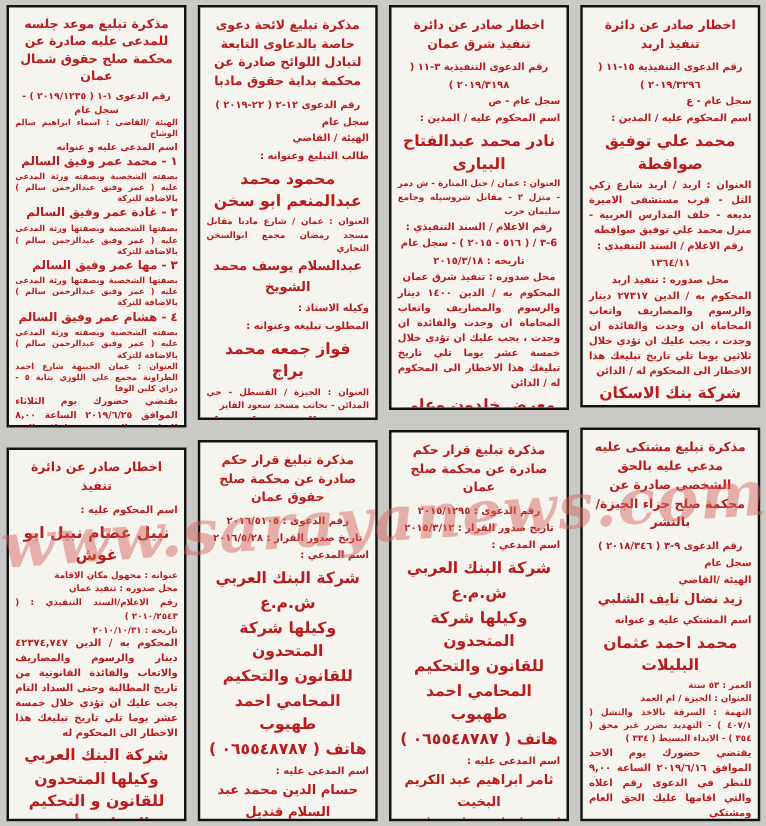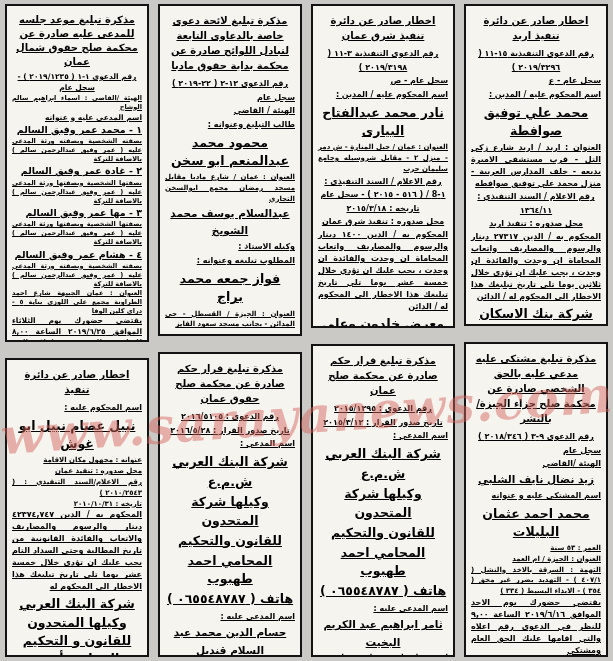--- a/index.html
+++ b/index.html
@@ -16,22 +16,21 @@
   .grid{
     position:absolute;top:4px;bottom:4px;left:5px;right:5px;
     display:grid;grid-template-columns:repeat(4,1fr);column-gap:9px;
   }
   .col{display:flex;flex-direction:column;gap:16px;height:653px;}
   .notice{
     background:#f6f4ef;
     border:2px solid #131313;
     padding:5px 5px;
     overflow:hidden;
-    color:#000000;
-    text-decoration:underline;
+    color:#b91c1c;
   }
   .col1 .top{height:308px;flex:none;}
   .col2 .top{height:310px;flex:none;}
   .col3 .top{height:318px;flex:none;}
   .col4 .top{height:324px;flex:none;}
   .bottom{flex:1 1 auto;}
   .ln{font-weight:700;}
   .header{font-size:10px;line-height:1.5;text-align:center;margin:2px 0 4px;}
   .meta{font-size:8px;line-height:1.7;text-align:center;}
   .metac{font-size:8px;line-height:1.7;text-align:right;}
@@ -94,21 +93,21 @@
 
     <section class="col col2">
       <article class="notice top">
           <div class="ln header">اخطار صادر عن دائرة تنفيذ شرق عمان</div>
           <div class="ln meta">رقم الدعوى التنفيذية ٣-١١ ( ٢٠١٩/٣١٩٨ )</div>
           <div class="ln metac">سجل عام - ص</div>
           <div class="ln label">اسم المحكوم عليه / المدين :</div>
           <div class="ln namexl">نادر محمد عبدالفتاح البيارى</div>
           <div class="ln small">العنوان : عمان / جبل المنارة - ش دمر - منزل ٢ - مقابل شروسيله وجامع سليمان حرب</div>
           <div class="ln meta">رقم الاعلام / السند التنفيذي :</div>
-          <div class="ln meta">١-8 / ( ٥١٦ - ٢٠١٥ ) - سجل عام</div>
+          <div class="ln meta">6-٣ / ( ٥١٦ - ٢٠١٥ ) - سجل عام</div>
           <div class="ln meta">تاريخه : ٢٠١٥/٣/١٨</div>
           <div class="ln meta">محل صدوره : تنفيذ شرق عمان</div>
           <div class="ln body">المحكوم به / الدين ١٤٠٠ دينار والرسوم والمصاريف واتعاب المحاماة ان وجدت والفائدة ان وجدت ، يجب عليك ان تؤدي خلال خمسة عشر يوما تلي تاريخ تبليغك هذا الاخطار الى المحكوم له / الدائن</div>
           <div class="ln namexl">معرض خلدون وعلي للمطابخ</div>
         </article>
       <article class="notice bottom">
           <div class="ln header">مذكرة تبليغ قرار حكم صادرة عن محكمة صلح عمان</div>
           <div class="ln meta">رقم الدعوى : ٢٠١٥/١٢٩٥</div>
           <div class="ln meta">تاريخ صدور القرار : ٢٠١٥/٣/١٢</div>
           <div class="ln label">اسم المدعي :</div>

